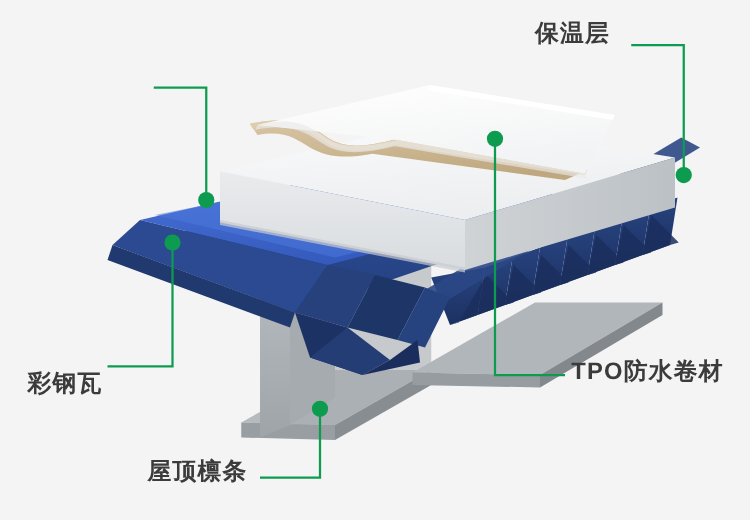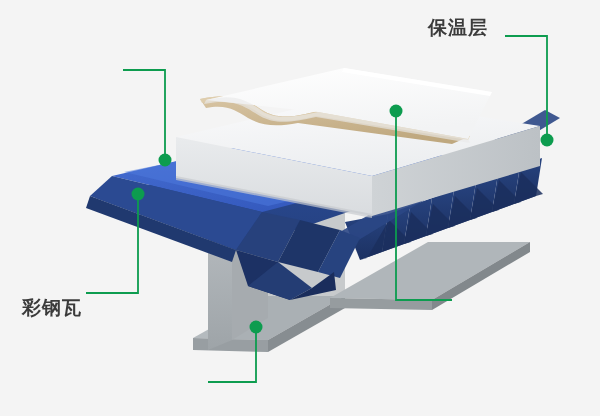--- a/index.html
+++ b/index.html
@@ -182,15 +182,17 @@
       <circle cx="256" cy="327" r="6.5"></circle>
       <circle cx="396" cy="111" r="6.5"></circle>
     </g>
   </svg>
 
   <div class="callout-text cl-insulation">保温层</div>
 
 
   <div class="callout-text cl-steel">彩钢瓦</div>
 
+  <div class="callout-text cl-purlin">屋顶檩条</div>
 
+  <div class="callout-text cl-tpo">TPO防水卷材</div>
 
 </div>
 
 </body></html>

